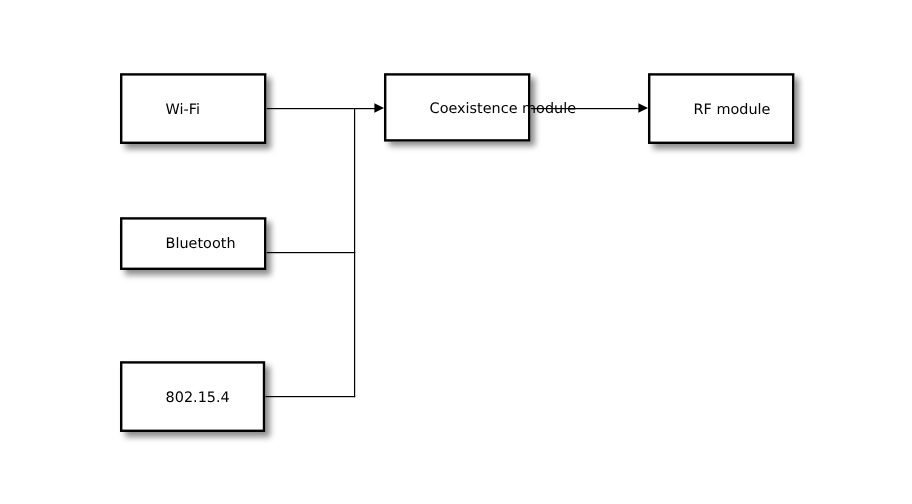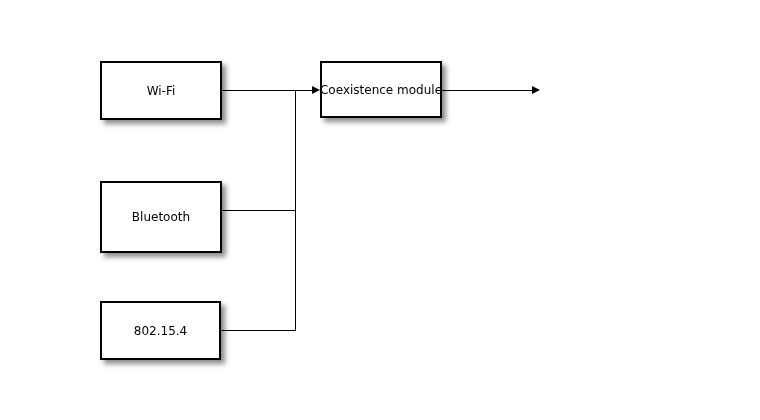--- a/index.html
+++ b/index.html
@@ -20,28 +20,29 @@
     width: 760px; height: 420px;
   }
   .block {
     position: absolute;
     box-sizing: border-box;
     background: #ffffff;
     border: 2px solid #000000;
     box-shadow: 4px 4px 5px rgba(0,0,0,0.45);
     display: flex;
     align-items: center;
-    justify-content: center;
+    justify-content: flex-start;
     font-size: 12px;
     color: #000000;
     text-align: center;
     white-space: nowrap;
+    padding-left: 36px;
   }
   .block-wifi       { left: 100px; top: 61px;  width: 122px; height: 59px; }
-  .block-bluetooth  { left: 100px; top: 181px; width: 122px; height: 72px; }
+  .block-bluetooth  { left: 100px; top: 181px; width: 122px; height: 44px; }
   .block-zigbee     { left: 100px; top: 301px; width: 121px; height: 59px; }
   .block-coex       { left: 320px; top: 61px;  width: 122px; height: 57px; }
   .block-rf         { left: 540px; top: 61px;  width: 122px; height: 59px; }
 
   .wire {
     position: absolute;
     background: #000000;
   }
   
   .wire-wifi-coex   { left: 222px; top: 90px;  width: 92px;  height: 1px; }
@@ -88,14 +89,17 @@
   </div>
 
   <div class="block block-zigbee">
     <span>802.15.4</span>
   </div>
 
   <div class="block block-coex">
     <span>Coexistence module</span>
   </div>
 
+  <div class="block block-rf">
+    <span>RF module</span>
+  </div>
 
 </div>
 
 </body></html>

